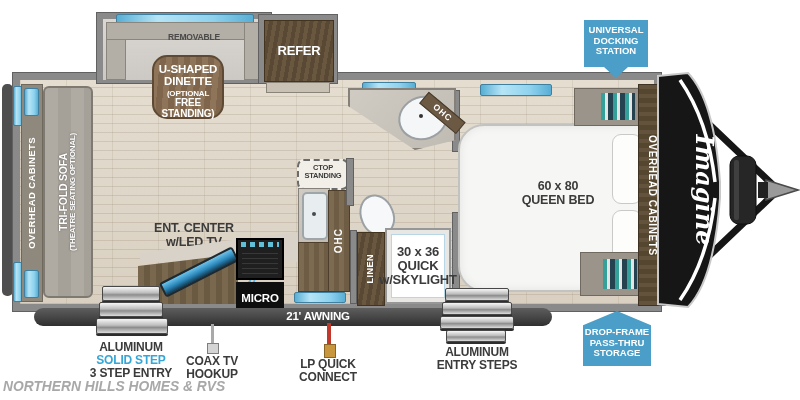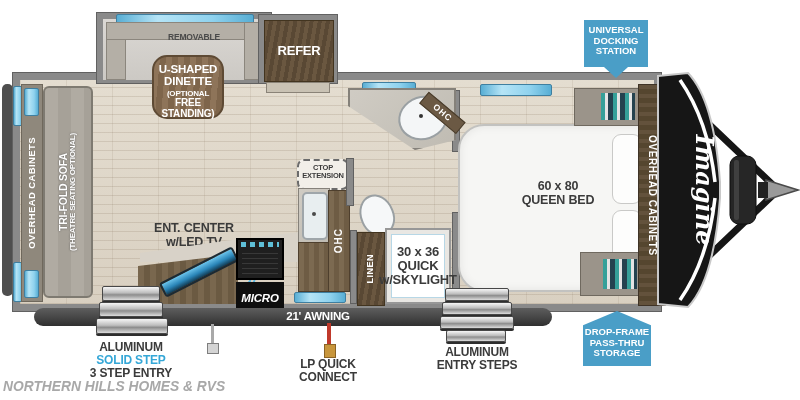--- a/index.html
+++ b/index.html
@@ -94,32 +94,32 @@
               background:linear-gradient(180deg,#6cc4ec 0%,#2a85b8 55%,#123a52 100%);border:2px solid #1c2a33;"></div>
   <div class="abs" style="left:236px;top:268px;width:16px;height:16px;border:2px solid #58b7e2;border-radius:50%;
               border-color:transparent #58b7e2 transparent transparent;transform:rotate(15deg);"></div>
   <div class="abs" style="left:240px;top:272px;width:8px;height:8px;border:2px solid #58b7e2;border-radius:50%;
               border-color:transparent #58b7e2 transparent transparent;transform:rotate(15deg);"></div>
 
   <div class="abs" style="left:236px;top:238px;width:48px;height:42px;background:#1f1f1f;border:2px solid #000;box-sizing:border-box;">
     <div style="height:5px;margin:2px 3px 0 3px;background:repeating-linear-gradient(90deg,#5fc0d8 0 5px,transparent 5px 9px);"></div>
     <div style="height:24px;margin:3px 4px 0 4px;background:repeating-linear-gradient(0deg,#383838 0 1px,transparent 1px 5px);"></div>
   </div>
-  <div class="abs center-flex" style="left:236px;top:282px;width:48px;height:33px;background:#0e0e0e;font-style:italic;">
+  <div class="abs center-flex" style="left:236px;top:282px;width:48px;height:33px;background:#0e0e0e;">
     <span class="lbl white" style="font-size:11.5px;">MICRO</span>
   </div>
   <div class="abs lbl" style="left:296px;top:280px;width:44px;font-size:9.5px;">
     <span>OHC</span>
   </div>
   <div class="abs window" style="left:294px;top:292px;width:50px;height:9px;"></div>
 
   <div class="abs" style="left:297px;top:159px;width:52px;height:31px;background:#f2efe9;border:2px dashed #6b6b6b;
               border-radius:7px;box-sizing:border-box;padding-top:3px;text-align:center;">
     <span class="lbl" style="display:block;font-size:7.5px;">CTOP</span>
-    <span class="lbl" style="display:block;font-size:7.5px;">EXTENSION</span>
+    <span class="lbl" style="display:block;font-size:7.5px;">STANDING</span>
   </div>
   <div class="abs marble" style="left:298px;top:188px;width:30px;height:54px;"></div>
   <div class="abs" style="left:302px;top:192px;width:22px;height:44px;background:#e8eef0;border:2px solid #9fa6aa;border-radius:5px;"></div>
   <div class="abs" style="left:312px;top:212px;width:4px;height:4px;background:#4a4a4a;border-radius:50%;"></div>
   <div class="abs wood-mid" style="left:298px;top:242px;width:30px;height:48px;"></div>
   <div class="abs center-flex wood-mid" style="left:328px;top:190px;width:20px;height:100px;">
     <span class="lbl white v-up" style="font-size:10px;letter-spacing:1px;">OHC</span>
   </div>
 
   <div class="abs wall" style="left:346px;top:158px;width:8px;height:48px;"></div>
@@ -199,20 +199,24 @@
   <div class="abs tread" style="left:99px;top:302px;width:62px;height:13px;"></div>
   <div class="abs tread" style="left:96px;top:318px;width:70px;height:14px;"></div>
   <div class="abs lbl" style="left:84px;top:341px;width:94px;font-size:12px;line-height:1.1;">
     <span style="display:block;">ALUMINUM</span>
     <span class="blue-txt" style="display:block;">SOLID STEP</span>
     <span style="display:block;">3 STEP ENTRY</span>
   </div>
 
   <div class="abs" style="left:211px;top:324px;width:3px;height:20px;background:#a9a9a9;"></div>
   <div class="abs" style="left:207px;top:343px;width:10px;height:9px;background:#d4d4d4;border:1px solid #7e7e7e;"></div>
+  <div class="abs lbl" style="left:182px;top:355px;width:60px;font-size:12px;line-height:1.1;">
+    <span style="display:block;">COAX TV</span>
+    <span style="display:block;">HOOKUP</span>
+  </div>
 
   <div class="abs" style="left:327px;top:323px;width:4px;height:22px;background:#c0392b;"></div>
   <div class="abs" style="left:324px;top:344px;width:10px;height:12px;background:#c8963c;border:1px solid #8a6326;"></div>
   <div class="abs lbl" style="left:296px;top:358px;width:64px;font-size:12px;line-height:1.1;">
     <span style="display:block;">LP QUICK</span>
     <span style="display:block;">CONNECT</span>
   </div>
 
   <div class="abs tread" style="left:445px;top:288px;width:62px;height:11px;"></div>
   <div class="abs tread" style="left:442px;top:302px;width:68px;height:11px;"></div>

